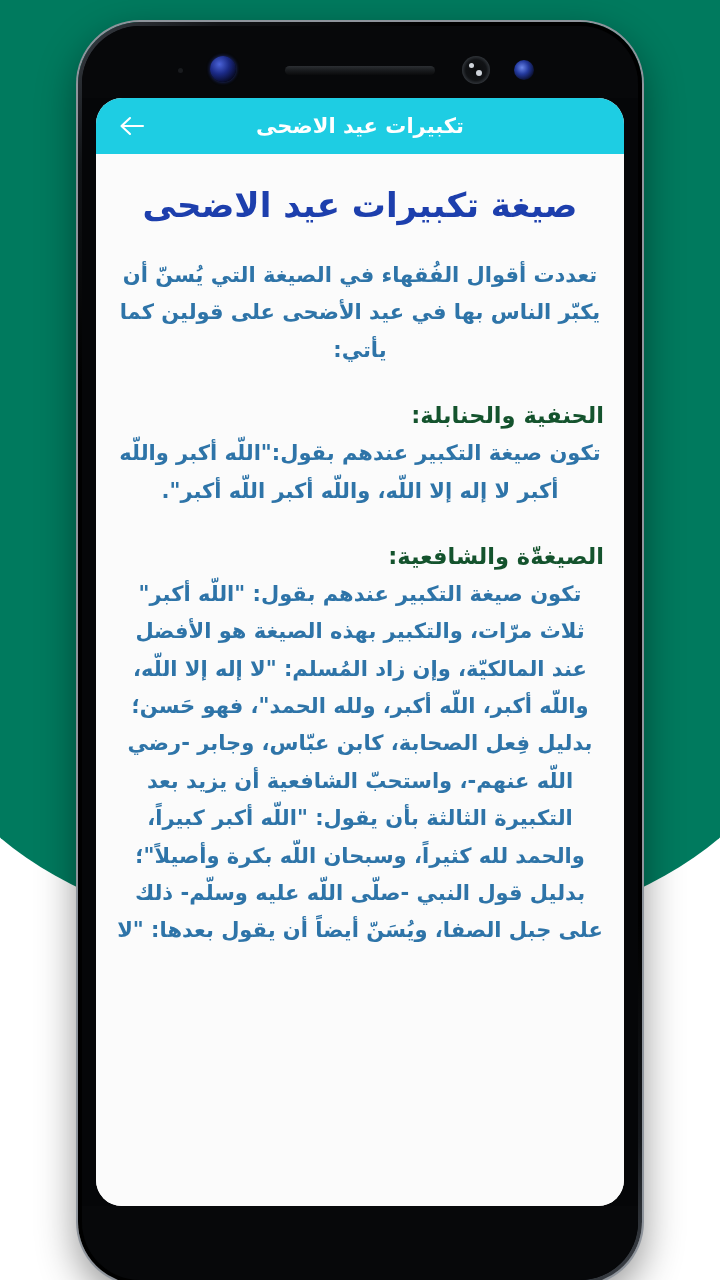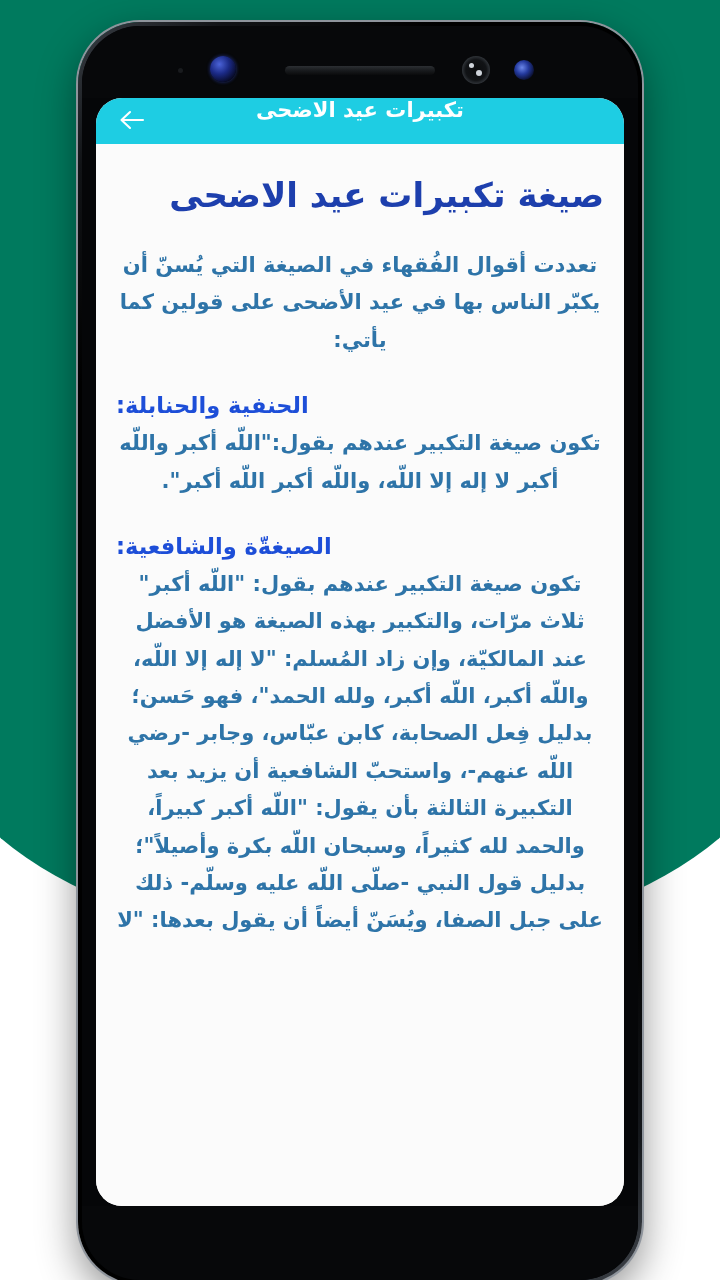--- a/index.html
+++ b/index.html
@@ -103,23 +103,23 @@
     background:#fafafa;
     border-radius:26px;
     overflow:hidden;
     display:flex; flex-direction:column;
     z-index:5;
   }
 
   
   #appbar {
     flex:0 0 auto;
-    height:46px;
+    height:56px;
     background:#1ECDE3;
-    display:flex; align-items:flex-start;
+    display:flex; align-items:center;
     position:relative;
     padding:0 14px;
   }
   #back-btn {
     width:44px; height:44px;
     display:flex; align-items:center; justify-content:center;
     cursor:pointer; flex:0 0 auto;
   }
   #back-btn svg { display:block; }
   #appbar-title {
@@ -136,43 +136,43 @@
 
   
   #content {
     flex:1 1 auto;
     overflow:hidden;
     direction:rtl;
     background:#fbfbfb;
     padding:16px 20px 0 20px;
   }
   #doc-title {
-    text-align:right;
+    text-align:center;
     color:#1D3FAD;
     font-size:34px;
     font-weight:700;
     line-height:1.5;
     margin:10px 0 26px 0;
     direction:rtl;
   }
   .para {
     color:#2E74A8;
     font-size:21px;
     line-height:1.78;
     text-align:center;
     direction:rtl;
     font-weight:600;
     margin-bottom:26px;
   }
   .para.tight { margin-bottom:12px; }
   .section-head {
-    color:#1d4ed8;
+    color:#14532d;
     font-size:22.5px;
     line-height:1.78;
-    text-align:left;
+    text-align:right;
     direction:rtl;
     font-weight:600;
   }
 </style>
 </head>
 <body>
 
 <div id="backdrop">
   <div id="backdrop-teal"></div>
 </div>

